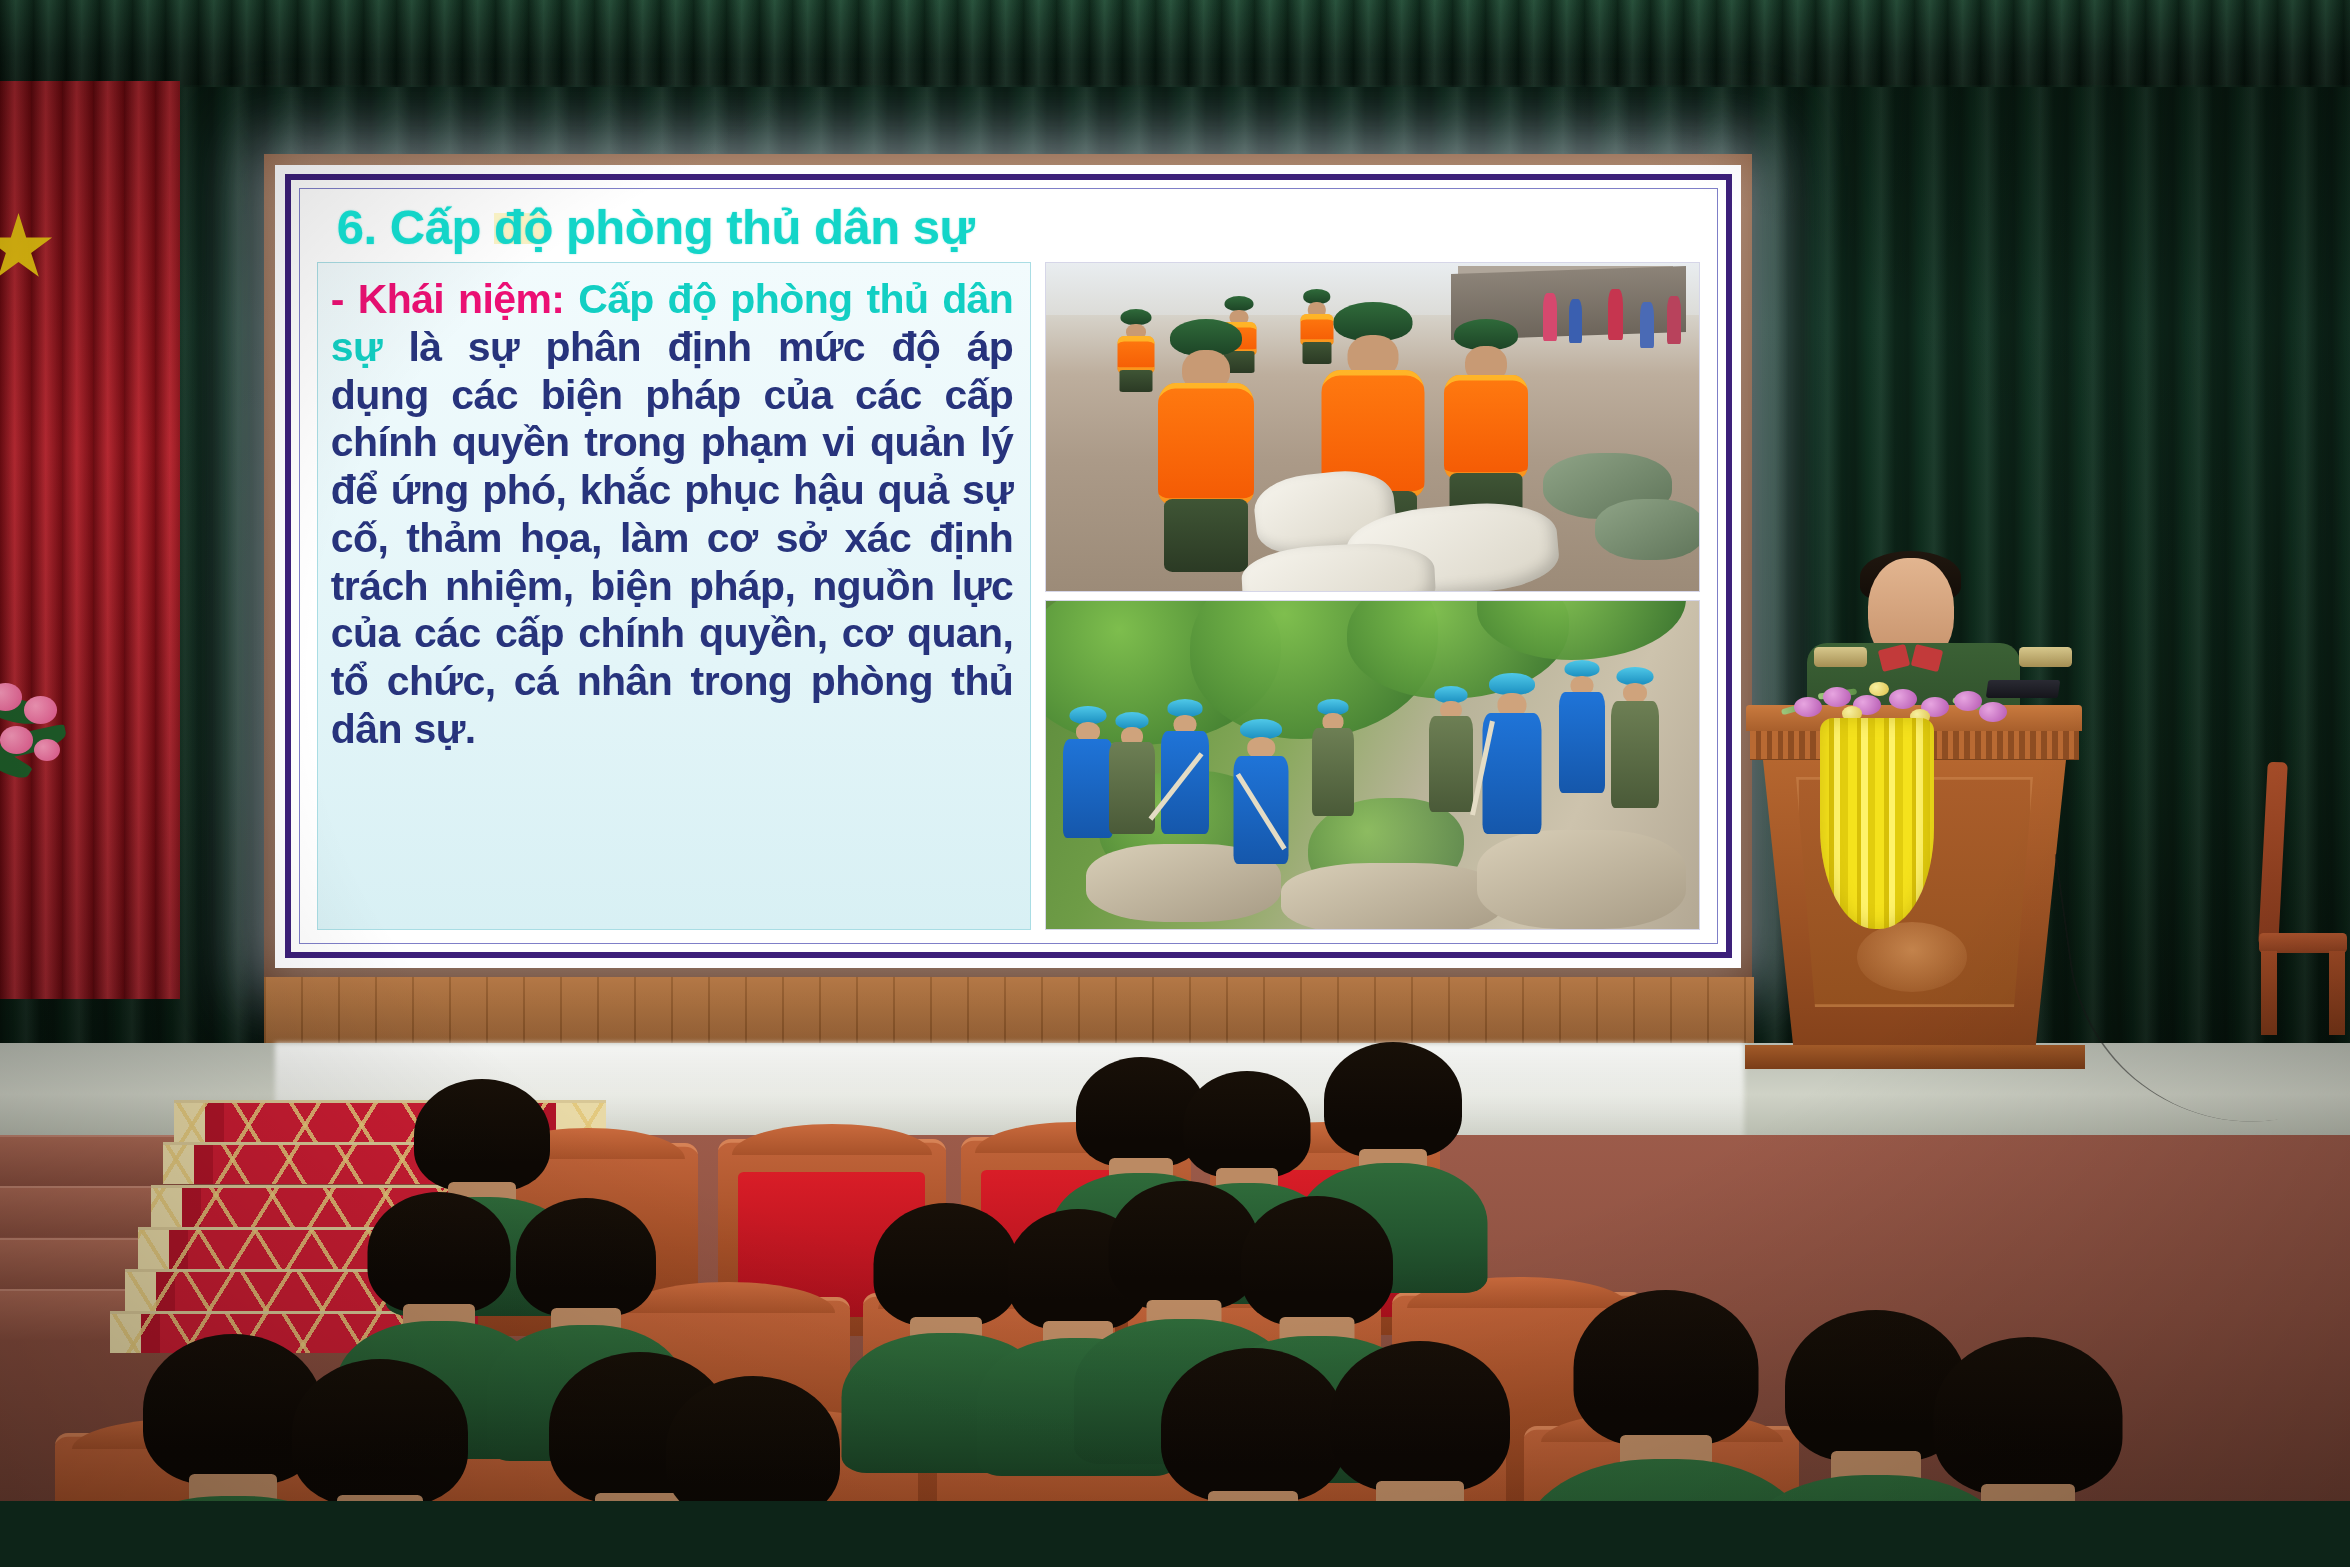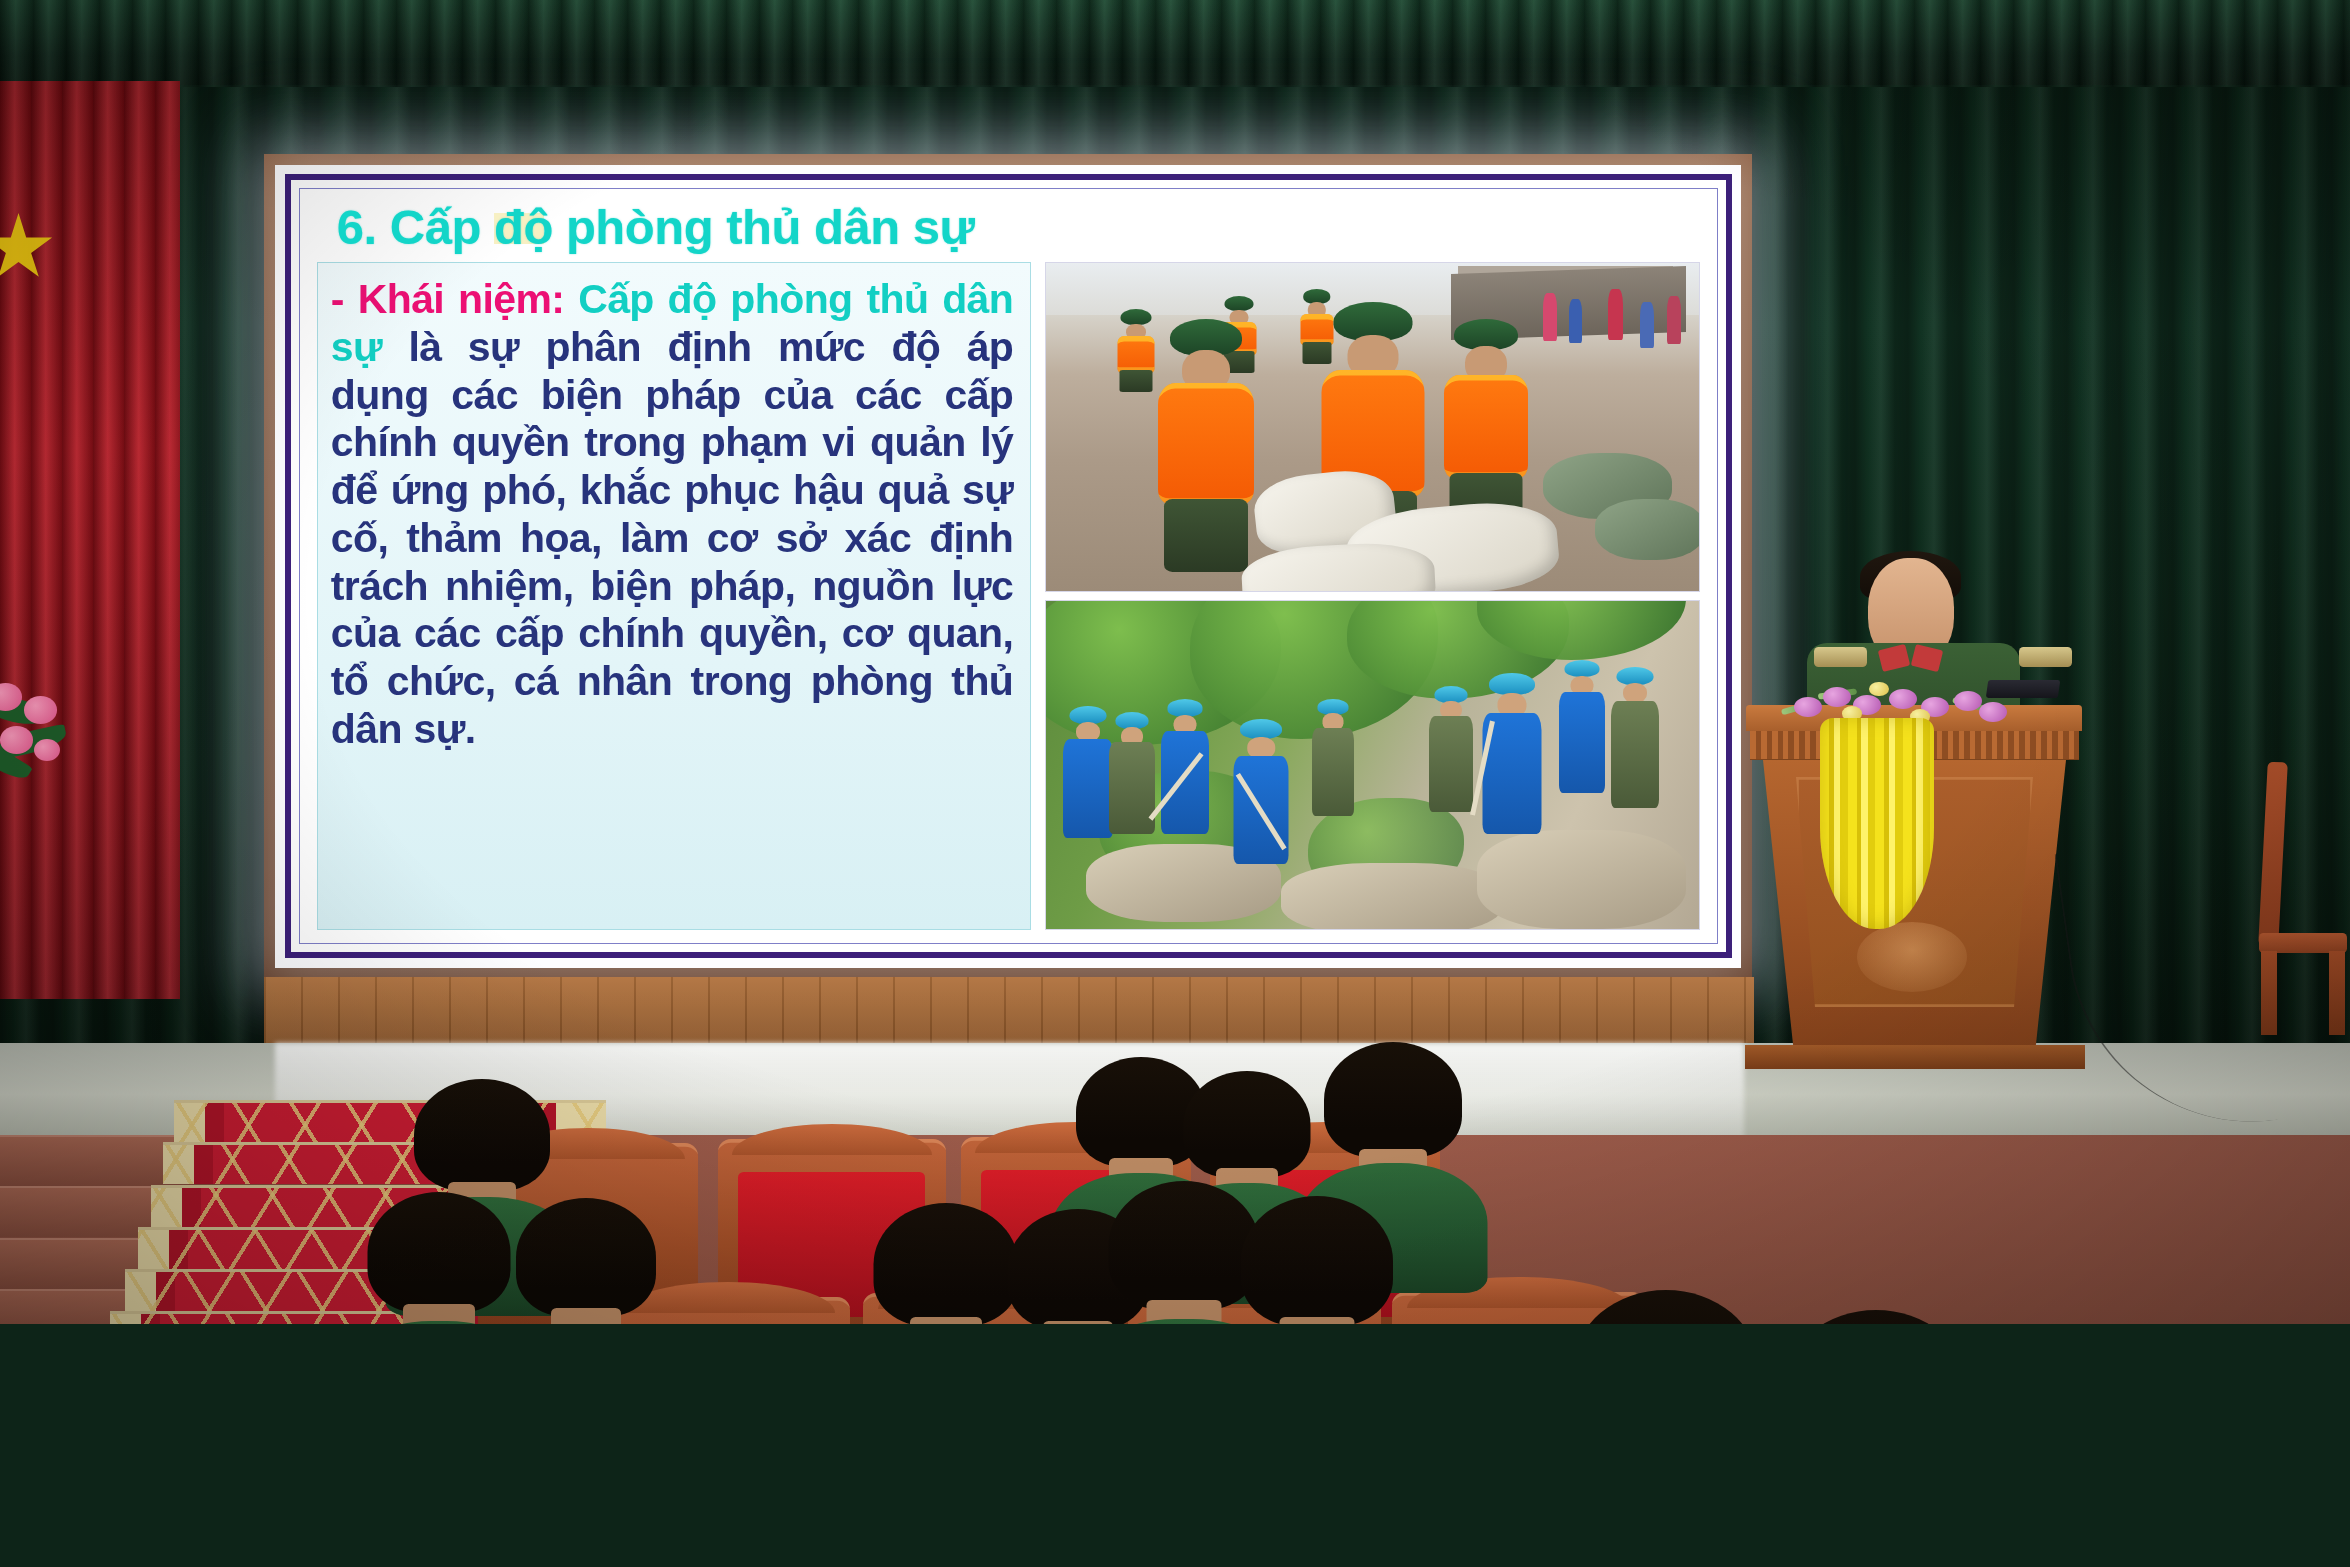--- a/index.html
+++ b/index.html
@@ -4,21 +4,21 @@
 <style>
   * { box-sizing: border-box; margin: 0; padding: 0; }
   html, body {
     width: 2351px; height: 1568px;
     overflow: hidden;
     font-family: "Liberation Sans", sans-serif;
     background: #0d2418;
   }
 
   
-  .scene { position: relative; width: 2351px; height: 1324px; overflow: hidden; }
+  .scene { position: relative; width: 2351px; height: 1501px; overflow: hidden; }
 
   
   .curtain-wall {
     position: absolute; left: 0; top: 0; width: 2351px; height: 1084px;
     background:
       repeating-linear-gradient(90deg,
         rgba(0,0,0,0.38) 0px, rgba(0,0,0,0.05) 13px,
         rgba(255,255,255,0.05) 26px, rgba(0,0,0,0.30) 40px, rgba(0,0,0,0.38) 53px),
       linear-gradient(180deg, #0a2014 0%, #123524 30%, #0e2a1b 70%, #081a10 100%);
   }

